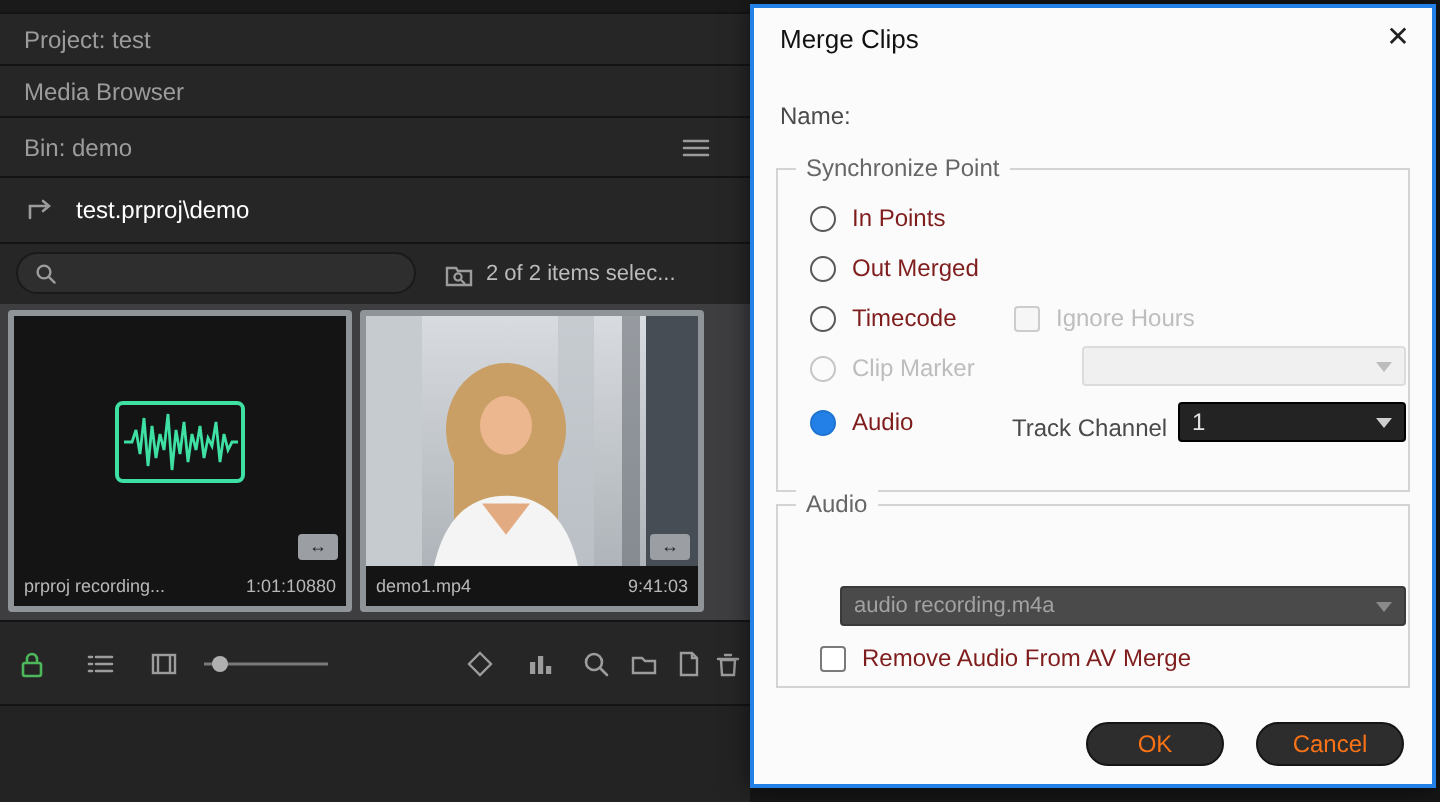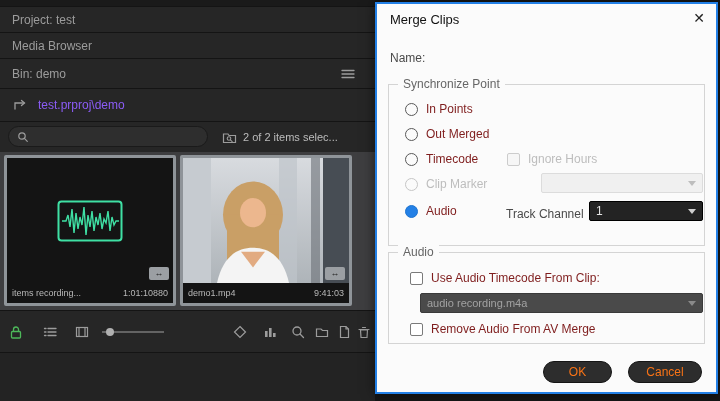--- a/index.html
+++ b/index.html
@@ -7,21 +7,21 @@
   .screen{position:relative;width:720px;height:401px}
 
   
   .panel{position:absolute;left:0;top:0;width:375px;height:401px;background:#262626}
   .row{position:absolute;left:0;width:375px;background:#262626;border-bottom:1px solid #141414;
        color:#9c9c9c;font-size:12px;display:flex;align-items:center;padding-left:12px}
   .r-top{top:0;height:7px;background:#1a1a1a;padding:0}
   .r-project{top:7px;height:26px}
   .r-media{top:33px;height:26px}
   .r-bin{top:59px;height:30px}
-  .r-path{top:89px;height:33px;color:#8b5cf6;gap:10px}
+  .r-path{top:89px;height:33px;color:#ffffff;gap:10px}
   .r-search{top:122px;height:30px;padding-left:0;border-bottom:none}
   .hamburger{position:absolute;right:20px;top:10px}
   .search-box{position:absolute;left:8px;top:4px;width:200px;height:21px;background:#2e2e2e;
               border:1px solid #1a1a1a;border-radius:11px;display:flex;align-items:center;padding:0 8px;gap:6px}
   .search-box input{flex:1;background:transparent;border:none;outline:none;color:#cccccc;
                     font:11px "Liberation Sans",sans-serif;min-width:0}
   .searchbin{position:absolute;left:222px;top:9px}
   .sel-status{position:absolute;left:243px;top:9px;font-size:11px;color:#bcbcbc;white-space:nowrap;
               width:126px;overflow:hidden}
 
@@ -136,21 +136,21 @@
 
       <div class="tile tile1">
         <div class="tile-content">
           <svg width="66" height="42" viewBox="0 0 66 42">
             <rect x="1.5" y="1.5" width="63" height="39" rx="3" stroke="#3fe0a4" stroke-width="2" fill="none"></rect>
             <polyline points="5,21 9,21 11,15 13,27 15,9 17,33 19,13 21,29 23,17 25,25 27,7 29,35 31,15 33,27 35,11 37,31 39,17 41,25 43,13 45,29 47,19 49,23 51,11 53,31 55,17 57,25 59,21 62,21" stroke="#3fe0a4" stroke-width="1.4" fill="none"></polyline>
           </svg>
         </div>
         <span class="badge">↔</span>
         <div class="tile-label">
-          <span>items recording...</span>
+          <span>prproj recording...</span>
           <span>1:01:10880</span>
         </div>
       </div>
 
       <div class="tile tile2">
         <div class="tile-content">
           <svg class="photo" viewBox="0 0 166 128" preserveAspectRatio="none">
             <defs>
               <linearGradient id="sky" x1="0" y1="0" x2="0" y2="1">
                 <stop offset="0" stop-color="#d8dbdf"></stop>
@@ -288,24 +288,20 @@
       <span class="lbl-track">Track Channel</span>
       <div class="dd dd-dark dd-track">
         <span>1</span>
         <span class="chev"></span>
       </div>
     </div>
 
     <div class="group grp-audio">
       <span class="legend">Audio</span>
 
-      <div class="optrow row-cb1">
-        <span class="cb"></span>
-        <span class="olabel">Use Audio Timecode From Clip:</span>
-      </div>
 
       <div class="dd dd-mid dd-clip">
         <span>audio recording.m4a</span>
         <span class="chev"></span>
       </div>
 
       <div class="optrow row-cb2">
         <span class="cb"></span>
         <span class="olabel">Remove Audio From AV Merge</span>
       </div>

